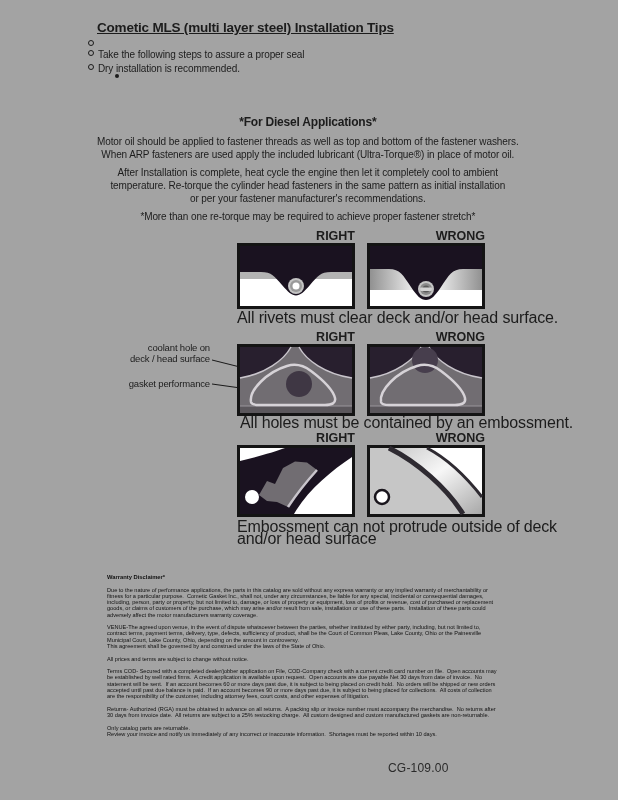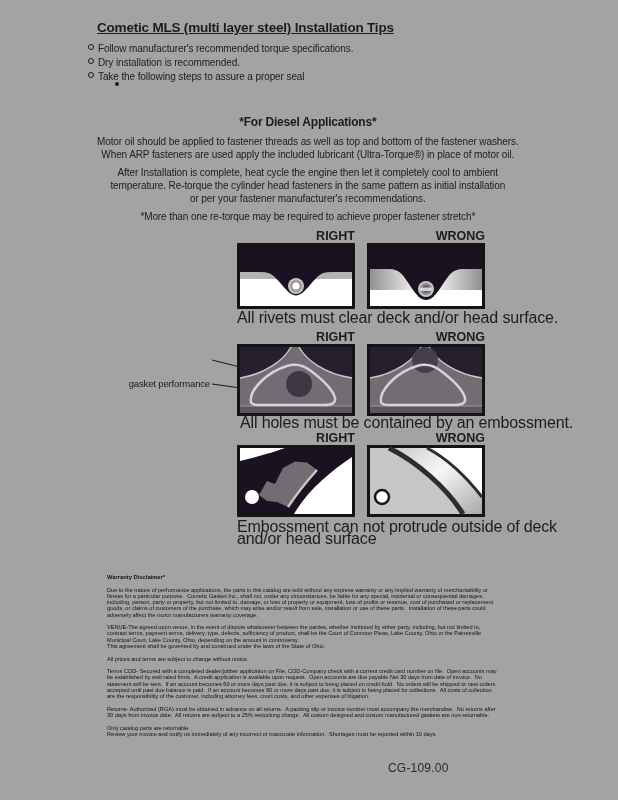--- a/index.html
+++ b/index.html
@@ -35,29 +35,28 @@
 </head>
 <body>
 
 <div class="page">
 
   <div class="title">Cometic MLS (multi layer steel) Installation Tips</div>
 
   <div class="bullets">
     <div class="b-row">
       <span class="b-circle"></span>
-      <span>Follow manufacturer's recommended torque specifications.</span>
+    </div>
+    <div class="b-row">
+      <span class="b-circle"></span>
+      <span>Take the following steps to assure a proper seal</span>
     </div>
     <div class="b-row">
       <span class="b-circle"></span>
       <span>Dry installation is recommended.</span>
-    </div>
-    <div class="b-row">
-      <span class="b-circle"></span>
-      <span>Take the following steps to assure a proper seal</span>
     </div>
     <div class="b-row b-sub">
       <span class="b-dot"></span>
     </div>
   </div>
 
   <div class="diesel">
     <h2>*For Diesel Applications*</h2>
     <p class="pre">Motor oil should be applied to fastener threads as well as top and bottom of the fastener washers.
 When ARP fasteners are used apply the included lubricant (Ultra-Torque®) in place of motor oil.</p>
@@ -101,20 +100,22 @@
       <circle cx="59" cy="46" r="6" fill="#8a8a8a"></circle>
       <circle cx="59" cy="46" r="3.5" fill="#5a5a5a"></circle>
       <rect x="51" y="44.5" width="16" height="3.5" fill="#d2d2d2" clip-path="url(#rivetClip)"></rect>
     </svg>
   </div>
   <div class="caption" style="left:237px;top:312px">All rivets must clear deck and/or head surface.</div>
 
   <div class="dlabel" style="left:237px;top:330px">RIGHT</div>
   <div class="dlabel" style="left:367px;top:330px">WRONG</div>
 
+  <div class="callout pre" style="left:105px;top:342px">coolant hole on
+deck / head surface</div>
   <div class="callout" style="left:105px;top:378px">gasket performance</div>
   <svg class="leader" width="618" height="800">
     <line x1="212" y1="360" x2="296" y2="381" stroke="#1a1a1a" stroke-width="1"></line>
     <line x1="212" y1="384" x2="262" y2="391" stroke="#1a1a1a" stroke-width="1"></line>
   </svg>
 
   <div class="dbox" style="left:237px;top:344px">
     <svg width="118" height="72" viewBox="0 0 118 72">
       <rect x="1.5" y="1.5" width="115" height="69" fill="#716d72" stroke="#141414" stroke-width="3"></rect>
       <rect x="3" y="62" width="112" height="7" fill="#5b575c"></rect>

